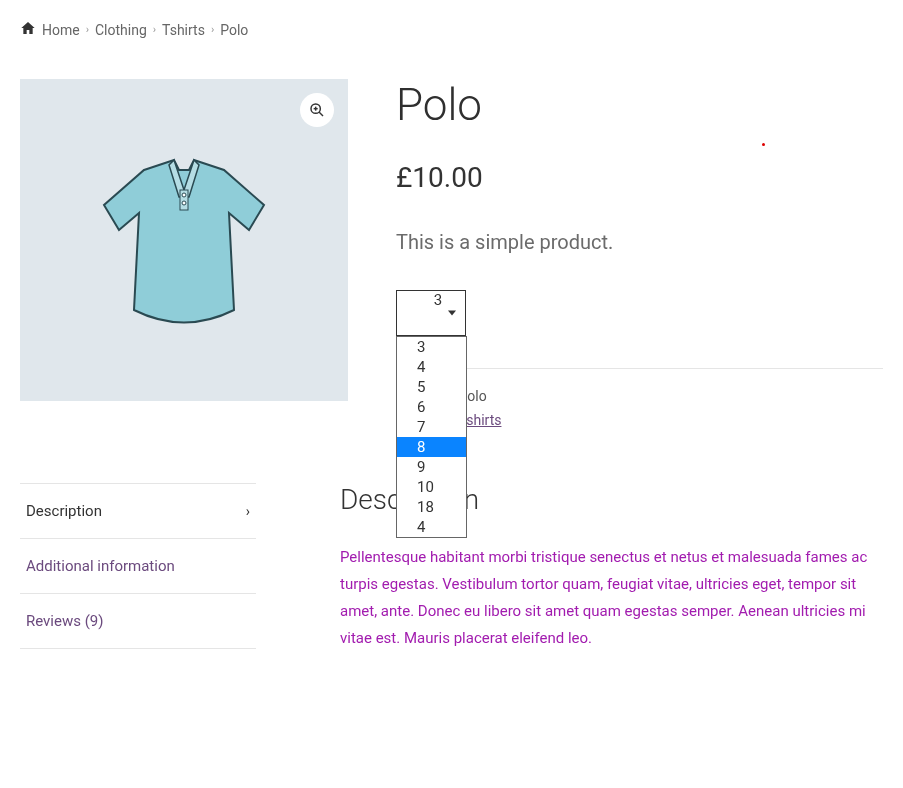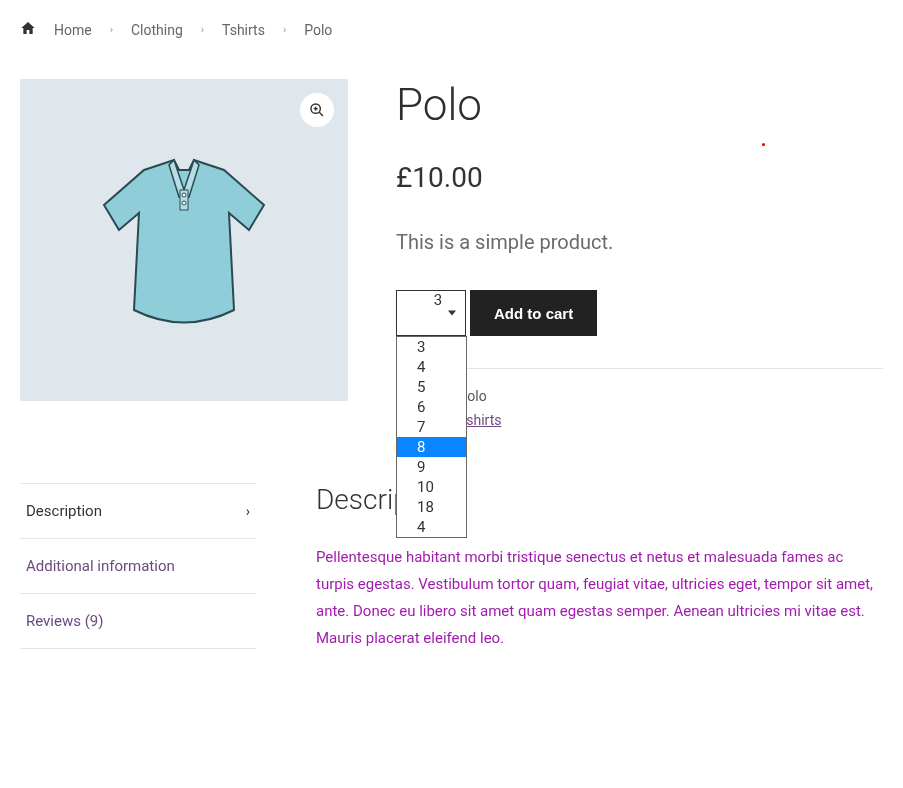--- a/index.html
+++ b/index.html
@@ -1,17 +1,17 @@
 <!DOCTYPE html>
 <html><head>
   <meta charset="utf-8">
   <style>
     * { box-sizing: border-box; margin: 0; padding: 0; }
     body { font-family: -apple-system, BlinkMacSystemFont, "Segoe UI", Roboto, sans-serif; color: #333; background: #fff; padding: 20px; font-size: 15px; }
-    .breadcrumb { display: flex; align-items: center; gap: 18px; color: #666; font-size: 14px; margin-bottom: 40px; }
+    .breadcrumb { display: flex; align-items: center; gap: 6px; color: #666; font-size: 14px; margin-bottom: 40px; }
     .breadcrumb .sep { color: #999; font-size: 11px; }
     .breadcrumb a { color: #666; text-decoration: none; }
     .home-icon { width: 16px; height: 16px; display: inline-block; }
     .product-row { display: flex; gap: 48px; margin-bottom: 50px; }
     .gallery { position: relative; width: 328px; flex-shrink: 0; }
     .gallery-img { width: 328px; height: 322px; background: #e0e7ec; display: flex; align-items: center; justify-content: center; }
     .zoom-badge { position: absolute; top: 14px; right: 14px; width: 34px; height: 34px; border-radius: 50%; background: #fff; display: flex; align-items: center; justify-content: center; color: #444; cursor: pointer; }
     .summary { flex: 1; position: relative; }
     .summary h1 { font-size: 44px; font-weight: 300; color: #2f2f2f; margin-bottom: 30px; }
     .price { font-size: 28px; color: #333; margin-bottom: 36px; }
@@ -19,21 +19,21 @@
     .cart-row { display: flex; gap: 4px; align-items: stretch; margin-bottom: 32px; position: relative; }
     .qty-select { width: 70px; height: 46px; border: 1px solid #333; background: #fff; font-size: 15px; color: #333; text-align: center; padding-left: 14px; cursor: pointer; appearance: none; }
     .qty-wrap { position: relative; }
     .qty-wrap::after { content: ""; position: absolute; right: 10px; top: 50%; transform: translateY(-50%); border-left: 4px solid transparent; border-right: 4px solid transparent; border-top: 5px solid #333; pointer-events: none; }
     .dropdown-list { position: absolute; top: 46px; left: 0; width: 71px; border: 1px solid #666; background: #fff; z-index: 10; }
     .dropdown-item { padding: 1px 20px; font-size: 15px; color: #333; cursor: pointer; }
     .dropdown-item.highlighted { background: #0a84ff; color: #fff; }
     .add-cart { background: #222; color: #fff; border: none; padding: 0 24px; height: 46px; font-size: 15px; font-weight: 600; cursor: pointer; }
     .meta { border-top: 1px solid #e5e5e5; padding-top: 16px; font-size: 14px; color: #555; line-height: 1.7; }
     .meta a { color: #6b4a7e; }
-    .tabs-row { display: flex; gap: 60px; }
+    .tabs-row { display: flex; gap: 84px; }
     .tab-list { width: 236px; flex-shrink: 0; }
     .tab-item { border-bottom: 1px solid #e5e5e5; padding: 18px 6px; font-size: 15px; color: #6b4a7e; cursor: pointer; display: flex; justify-content: space-between; align-items: center; }
     .tab-item:first-child { border-top: 1px solid #e5e5e5; }
     .tab-item.active { color: #333; font-weight: 400; }
     .tab-content { flex: 1; }
     .tab-content h2 { font-size: 28px; font-weight: 300; color: #333; margin-bottom: 28px; }
     .tab-content p { color: #a21caf; line-height: 1.8; font-size: 15px; }
     .chev { font-size: 14px; color: #333; }
     .red-dot { position: absolute; top: 64px; right: 118px; width: 3px; height: 3px; background: #d00; border-radius: 50%; }
     
@@ -93,21 +93,20 @@
             <div class="dropdown-item">5</div>
             <div class="dropdown-item">6</div>
             <div class="dropdown-item">7</div>
             <div class="dropdown-item highlighted">8</div>
             <div class="dropdown-item">9</div>
             <div class="dropdown-item">10</div>
             <div class="dropdown-item">18</div>
             <div class="dropdown-item">4</div>
           </div>
       </div>
-      <button class="add-cart">Add to cart</button>
     </div>
 
     <div class="meta">
       <div>
         <span>SKU:</span>
         <span>woo-polo</span>
       </div>
       <div>
         <span>Category:</span>
         <a href="#">Tshirts</a>

